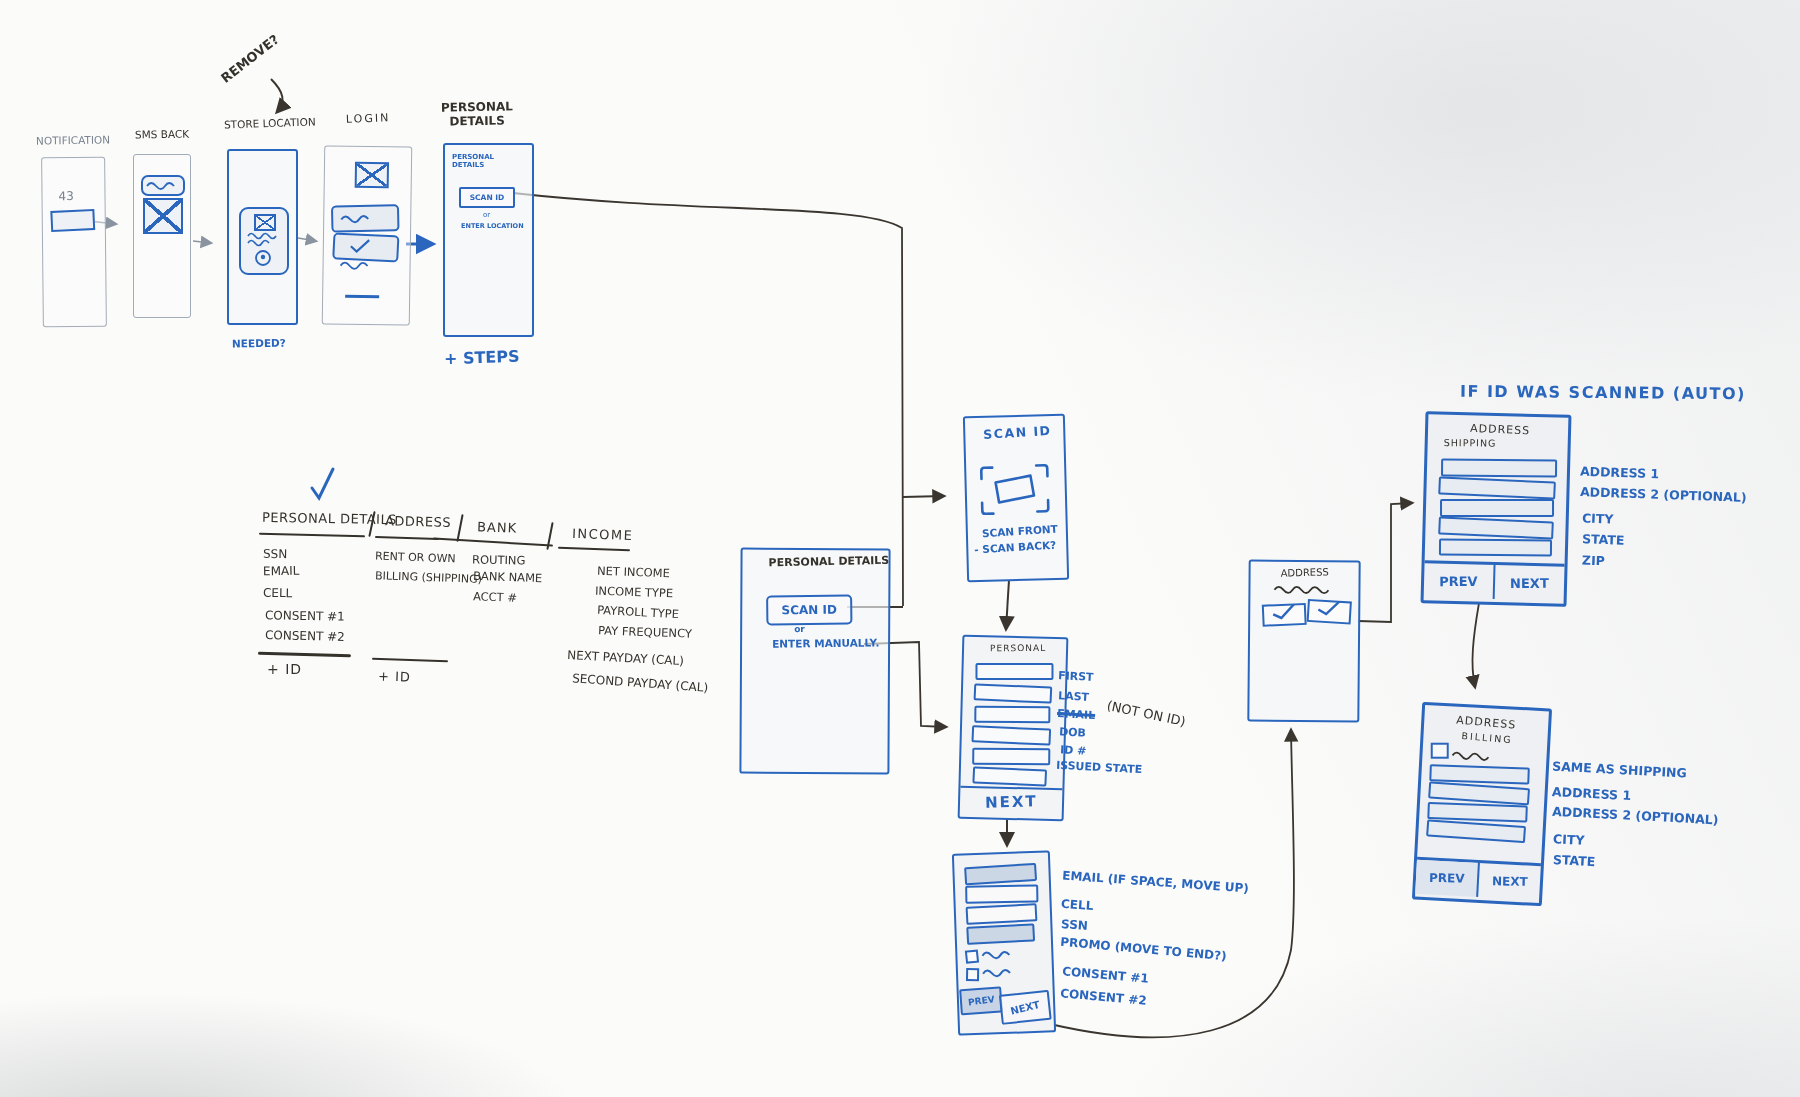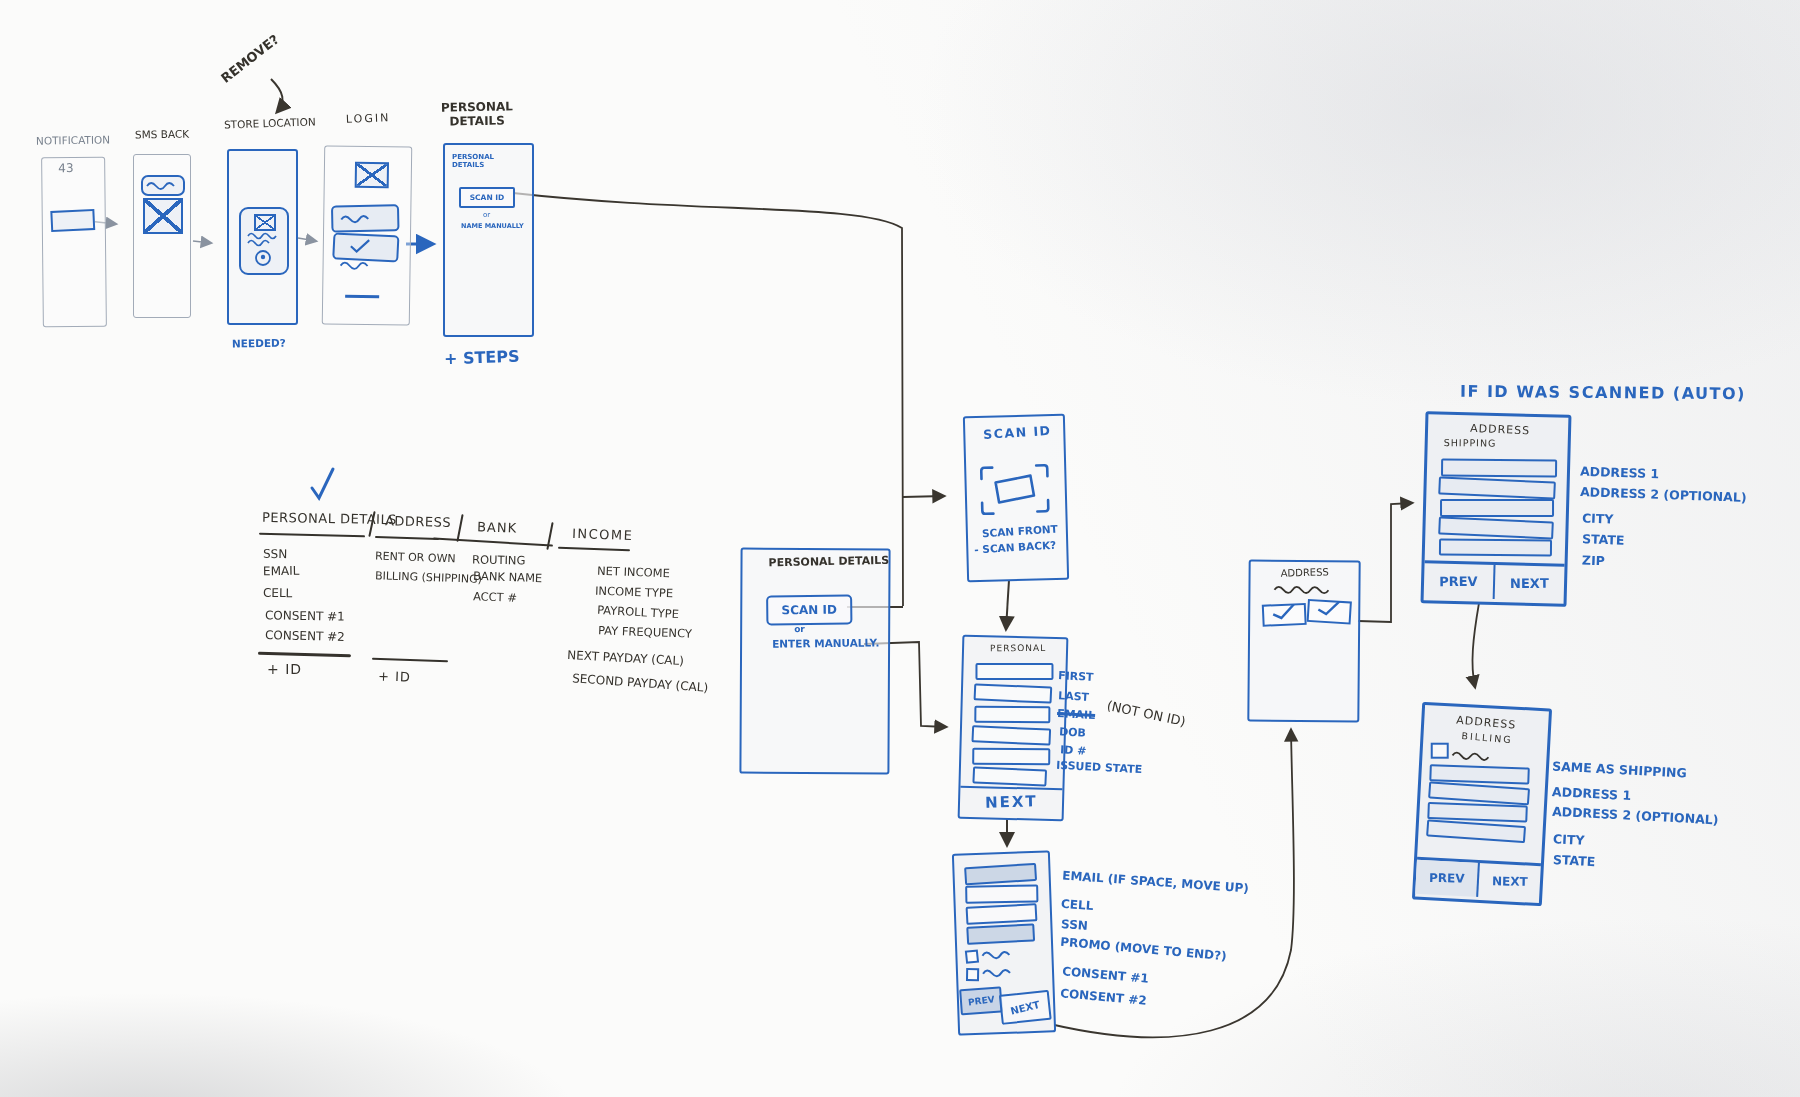--- a/index.html
+++ b/index.html
@@ -69,21 +69,21 @@
     <path d="M 864,644 L 919,642 L 921,726 L 946,727" stroke="#3a362f" stroke-width="1.8" fill="none" marker-end="url(#mink)"></path>
     <path d="M 1009,580 L 1006,629" stroke="#3a362f" stroke-width="2" fill="none" marker-end="url(#mink)"></path>
     <path d="M 1007,819 L 1007,845" stroke="#3a362f" stroke-width="2" fill="none" marker-end="url(#mink)"></path>
     <path d="M 1050,1024 C 1175,1053 1274,1037 1291,950 C 1297,905 1292,798 1291,730" stroke="#3a362f" stroke-width="1.8" fill="none" marker-end="url(#mink)"></path>
     <path d="M 1358,621 L 1391,622 L 1391,504 L 1412,503" stroke="#3a362f" stroke-width="1.8" fill="none" marker-end="url(#mink)"></path>
     <path d="M 1479,603 C 1473,638 1470,664 1475,687" stroke="#3a362f" stroke-width="1.8" fill="none" marker-end="url(#mink)"></path>
   </svg>
 
   <span class="hw grayink" style="left:36px;top:134px;font-size:10.5px;transform:rotate(-1deg);">NOTIFICATION</span>
   <div class="screen gray" style="left:42px;top:157px;width:62px;height:168px;transform:rotate(-.6deg);">
-    <span class="hw grayink" style="left:16px;top:4px;font-size:12px;">43</span>
+    <span class="hw grayink" style="left:16px;top:32px;font-size:12px;">43</span>
     <div style="position:absolute;left:8px;top:52px;width:40px;height:17px;border:2px solid var(--blue);background:#eef1f6;transform:rotate(-2deg);"></div>
   </div>
 
   <span class="hw ink" style="left:135px;top:128px;font-size:10.5px;transform:rotate(-1deg);">SMS BACK</span>
   <div class="screen gray" style="left:133px;top:154px;width:56px;height:162px;">
     <div style="position:absolute;left:7px;top:20px;width:40px;height:17px;border:2px solid var(--blue);border-radius:7px;background:#eef1f6;color:var(--blue);">
       <svg class="deco" width="38" height="15" viewBox="0 0 38 15">
           <path d="M4,9 q4,-6 9,0 t9,0 t9,0" stroke="currentColor" stroke-width="1.8" fill="none"></path>
         </svg>
     </div>
@@ -125,21 +125,21 @@
     <div style="position:absolute;left:22px;top:148px;width:34px;border-top:3px solid var(--blue);"></div>
   </div>
 
   <span class="hw ink" style="left:437px;top:101px;width:80px;font-size:12px;font-weight:bold;white-space:normal;text-align:center;transform:rotate(-1deg);">PERSONAL DETAILS</span>
   <div class="screen" style="left:443px;top:143px;width:87px;height:190px;">
     <span class="hw blue" style="left:7px;top:8px;width:55px;font-size:7px;font-weight:bold;white-space:normal;">PERSONAL DETAILS</span>
     <div class="btn" style="left:14px;top:42px;width:52px;height:17px;font-size:7.5px;">
       <span>SCAN ID</span>
     </div>
     <span class="hw blue" style="left:38px;top:66px;font-size:7px;">or</span>
-    <span class="hw blue" style="left:16px;top:78px;font-size:6.5px;font-weight:bold;">NAME MANUALLY</span>
+    <span class="hw blue" style="left:16px;top:78px;font-size:6.5px;font-weight:bold;">ENTER LOCATION</span>
   </div>
   <span class="hw blue" style="left:444px;top:349px;font-size:16px;font-weight:bold;transform:rotate(-2deg);">+ STEPS</span>
 
   <svg class="deco" width="28" height="36" viewBox="0 0 28 36" style="position:absolute;left:308px;top:466px;color:var(--blue);">
     <path d="M4,22 L11,32 L25,3" stroke="currentColor" stroke-width="3" fill="none" stroke-linecap="round"></path>
   </svg>
 
   <span class="hw ink" style="left:262px;top:512px;font-size:13px;transform:rotate(1deg);letter-spacing:.5px;">PERSONAL DETAILS</span>
   <div class="underline" style="left:259px;top:534px;width:106px;transform:rotate(1.5deg);"></div>
   <div class="sep" style="left:371px;top:511px;height:26px;transform:rotate(12deg);"></div>

